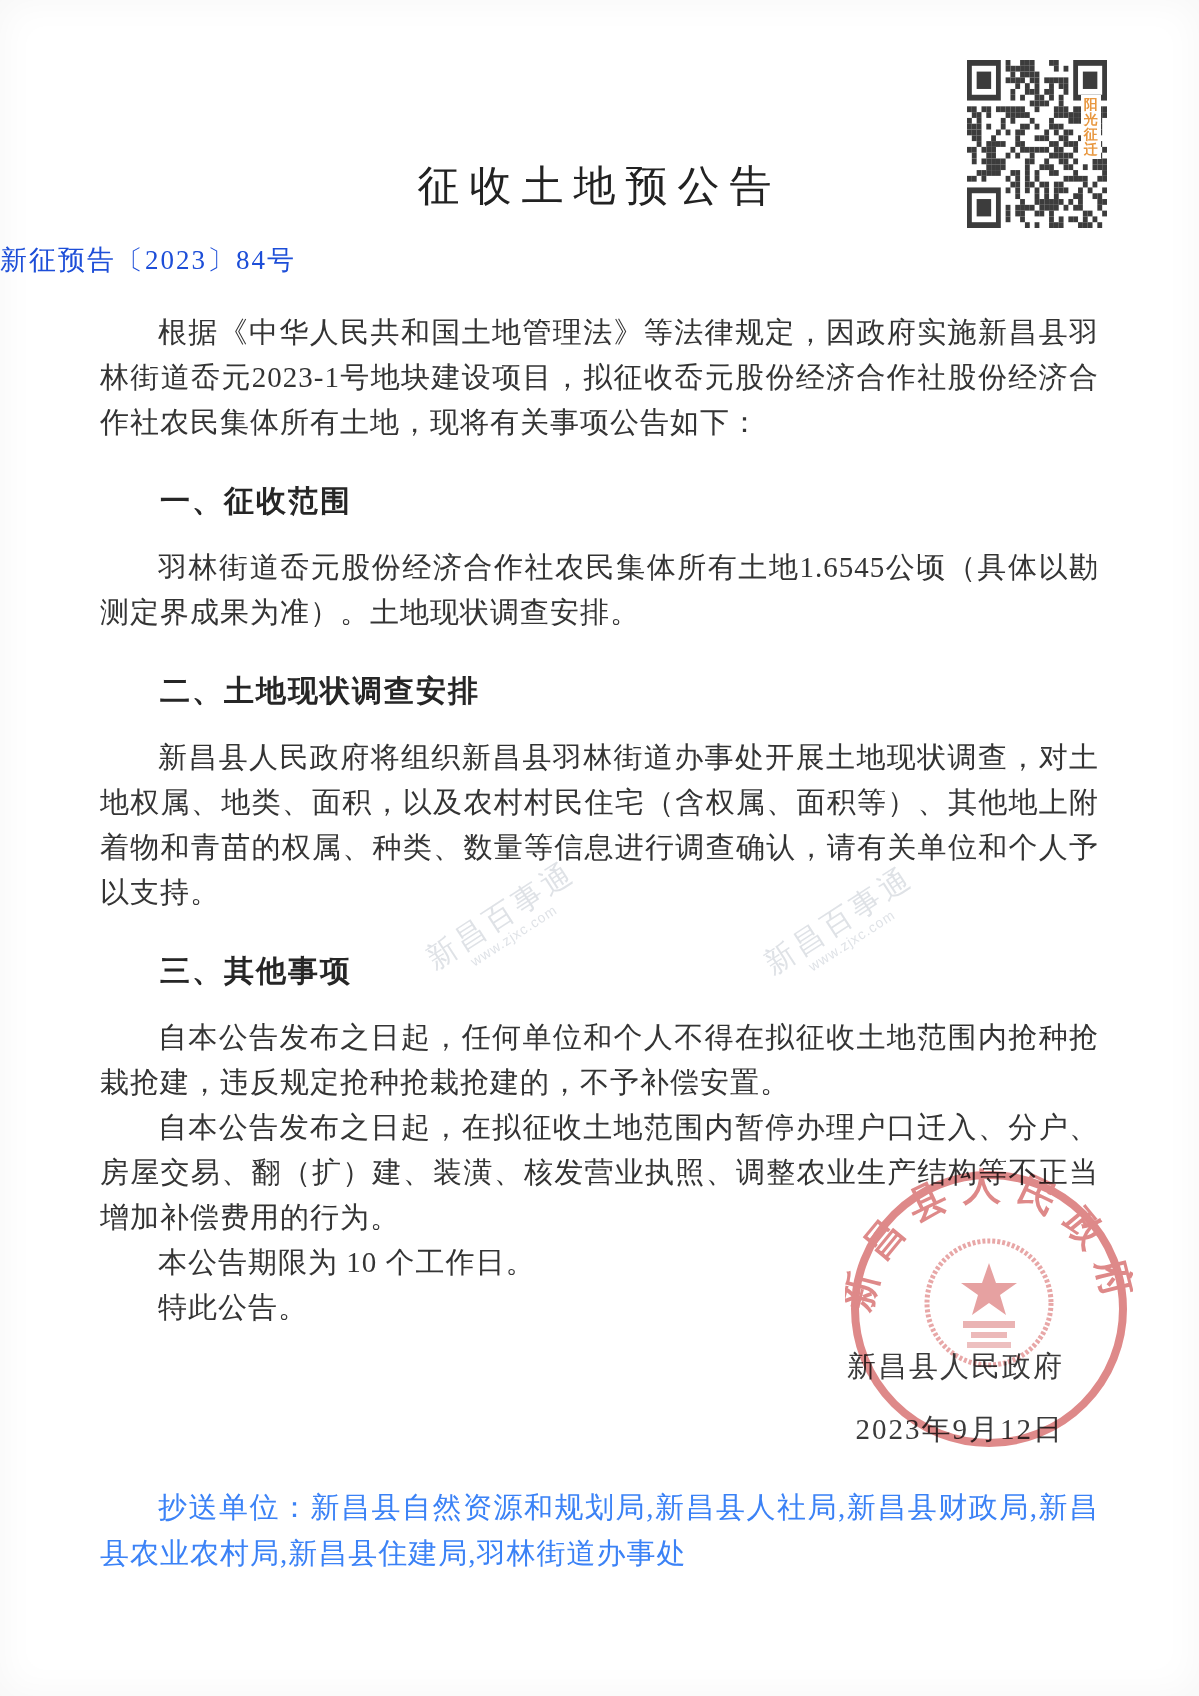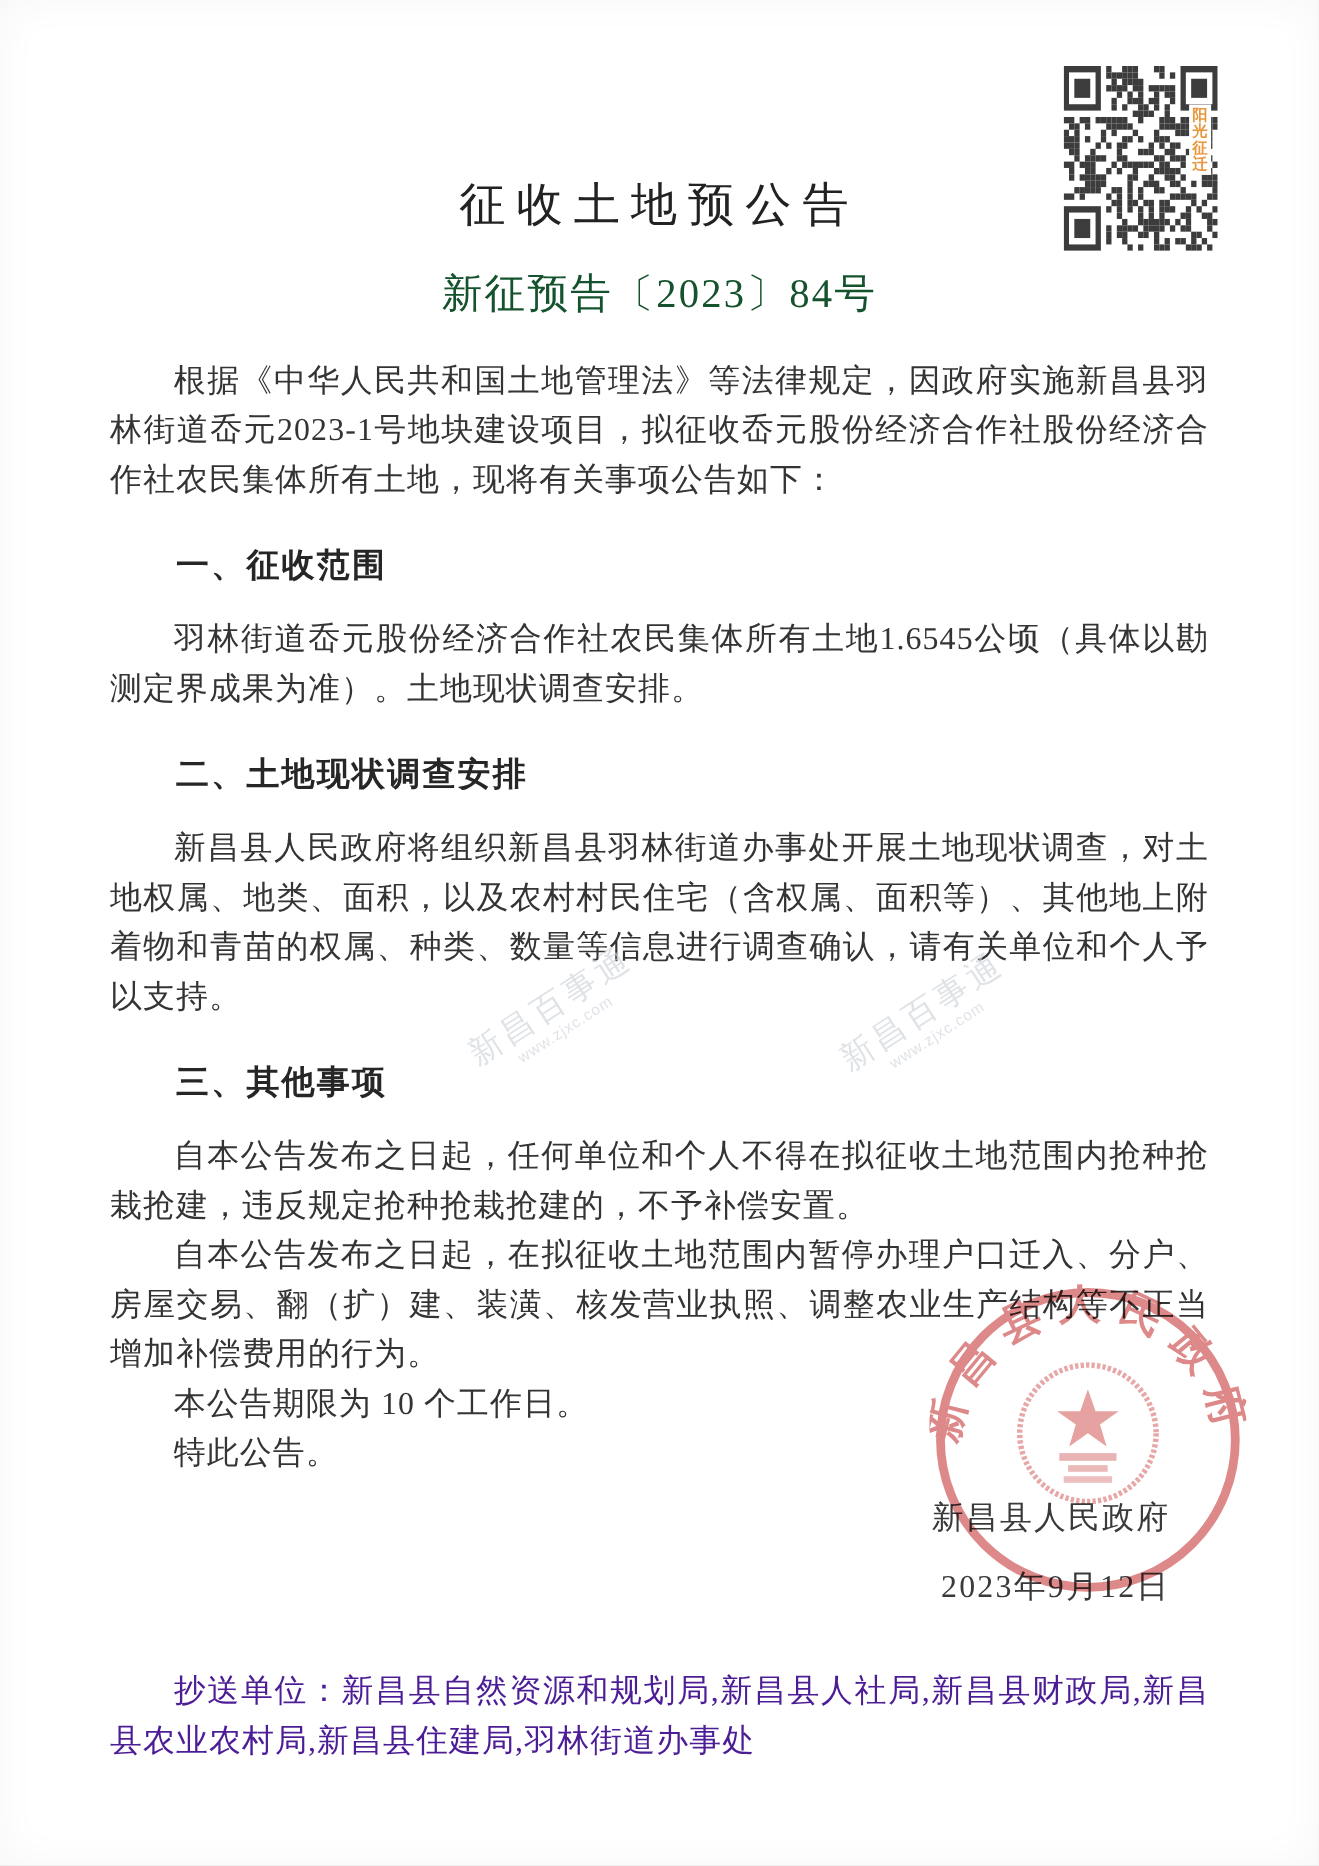--- a/index.html
+++ b/index.html
@@ -18,24 +18,24 @@
     margin-top:158px;
     text-align:center;
     font-family:"Liberation Sans","DejaVu Sans",sans-serif;
     font-weight:normal;
     font-size:42px;
     letter-spacing:10px;
     color:#222;
   }
   .doc-number {
     margin-top:28px;
-    text-align:center;
-    font-size:37px;
+    text-align:left;
+    font-size:27px;
     letter-spacing:2px;
-    color:#14532d;
+    color:#1d4ed8;
   }
   
   .body-text { padding:0 100px; }
   .para {
     font-size:29px;
     line-height:45px;
     text-align:justify;
     text-indent:2em;
     letter-spacing:1px;
     margin:0;
@@ -61,28 +61,28 @@
     font-size:29px;
     letter-spacing:2px;
     color:#3a3a3a;
     position:relative;
     z-index:2;
   }
   .sig-issuer { line-height:45px; }
   .sig-date   { line-height:45px; margin-top:18px; }
   
   .footer-cc {
-    margin-top:48px;
+    margin-top:32px;
     padding:0 100px;
     font-size:29px;
     line-height:46px;
     text-align:justify;
     text-indent:2em;
     letter-spacing:1px;
-    color:#4c1d95;
+    color:#3b82f6;
     position:relative;
     z-index:2;
   }
   
   .qr-wrap {
     position:absolute;
     top:60px; right:92px;
     width:140px; height:168px;
     z-index:3;
   }

